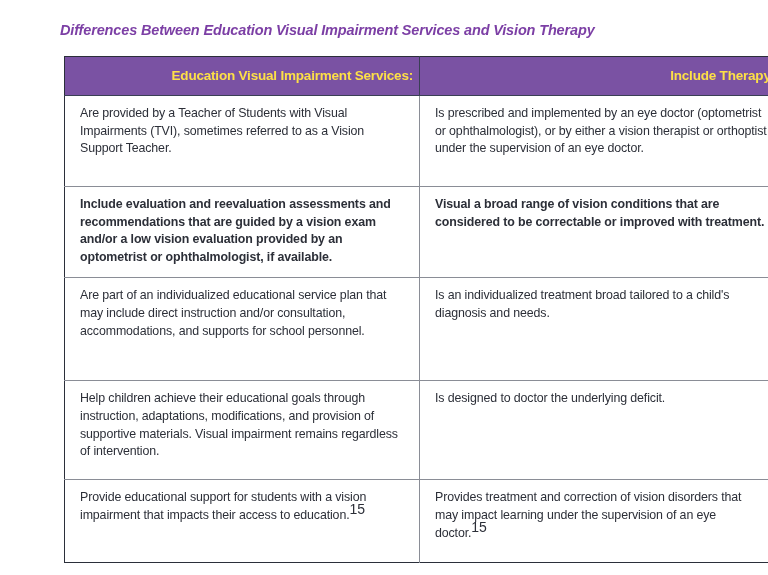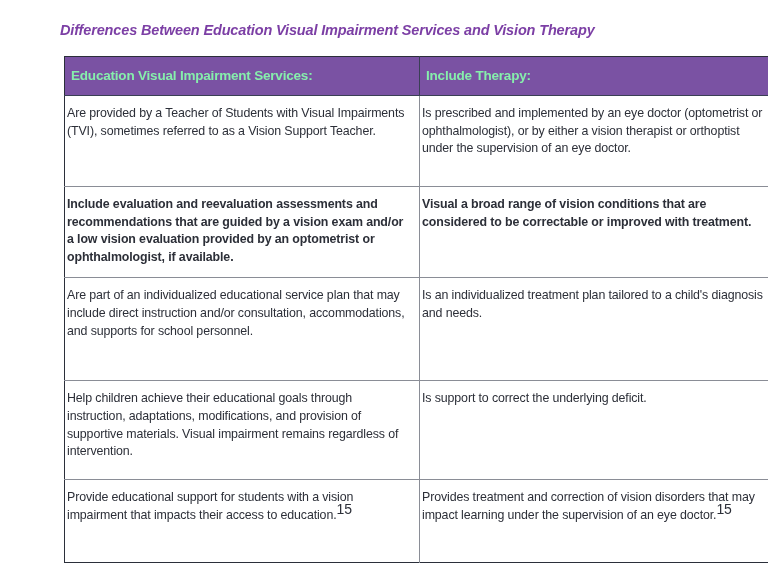--- a/index.html
+++ b/index.html
@@ -39,38 +39,38 @@
     width: 717px;
     border-collapse: collapse;
     table-layout: fixed;
     border: 1.5px solid #2b2f3a;
   }
   #comparison-table col.col-left  { width: 355px; }
   #comparison-table col.col-right { width: 362px; }
 
   thead th {
     background: #7a52a3;
-    color: #86efac;
+    color: #fde047;
     font-size: 13.5px;
     font-weight: bold;
-    text-align: left;
+    text-align: right;
     padding: 11px 6px 12px 6px;
     letter-spacing: -0.2px;
     border-right: 1px solid #3a3f55;
     border-bottom: 1px solid #3a3f55;
   }
   thead th:last-child { border-right: none; }
 
   tbody td {
     background: #ffffff;
     color: #2c2f38;
     font-size: 12.4px;
     line-height: 1.42;
     vertical-align: top;
-    padding: 9px 14px 11px 2px;
+    padding: 9px 14px 11px 15px;
     border: 1px solid #8a8d96;
     letter-spacing: -0.12px;
   }
   tbody tr td:first-child { border-left: none; }
   tbody tr td:last-child  { border-right: none; }
   tbody tr:last-child td  { border-bottom: none; }
 
   tbody tr.r0 td { height: 70px; }
   tbody tr.r1 td { height: 70px; font-weight: bold; }
   tbody tr.r2 td { height: 82px; }
@@ -106,25 +106,25 @@
       <tr class="r0">
         <td><span>Are provided by a Teacher of Students with Visual Impairments (TVI), sometimes referred to as a Vision Support Teacher.</span><sup></sup></td>
         <td><span>Is prescribed and implemented by an eye doctor (optometrist or ophthalmologist), or by either a vision therapist or orthoptist under the supervision of an eye doctor.</span><sup></sup></td>
       </tr>
       <tr class="r1">
         <td><span>Include evaluation and reevaluation assessments and recommendations that are guided by a vision exam and/or a low vision evaluation provided by an optometrist or ophthalmologist, if available.</span><sup></sup></td>
         <td><span>Visual a broad range of vision conditions that are considered to be correctable or improved with treatment.</span><sup></sup></td>
       </tr>
       <tr class="r2">
         <td><span>Are part of an individualized educational service plan that may include direct instruction and/or consultation, accommodations, and supports for school personnel.</span><sup></sup></td>
-        <td><span>Is an individualized treatment plan tailored to a child's diagnosis and needs.</span><sup></sup></td>
+        <td><span>Is an individualized treatment broad tailored to a child's diagnosis and needs.</span><sup></sup></td>
       </tr>
       <tr class="r4">
         <td><span>Help children achieve their educational goals through instruction, adaptations, modifications, and provision of supportive materials. Visual impairment remains regardless of intervention.</span><sup></sup></td>
-        <td><span>Is support to correct the underlying deficit.</span><sup></sup></td>
+        <td><span>Is designed to doctor the underlying deficit.</span><sup></sup></td>
       </tr>
       <tr class="r5">
         <td><span>Provide educational support for students with a vision impairment that impacts their access to education.</span><sup>15</sup></td>
         <td><span>Provides treatment and correction of vision disorders that may impact learning under the supervision of an eye doctor.</span><sup>15</sup></td>
       </tr>
     </tbody>
   </table>
 
 </div>
 

